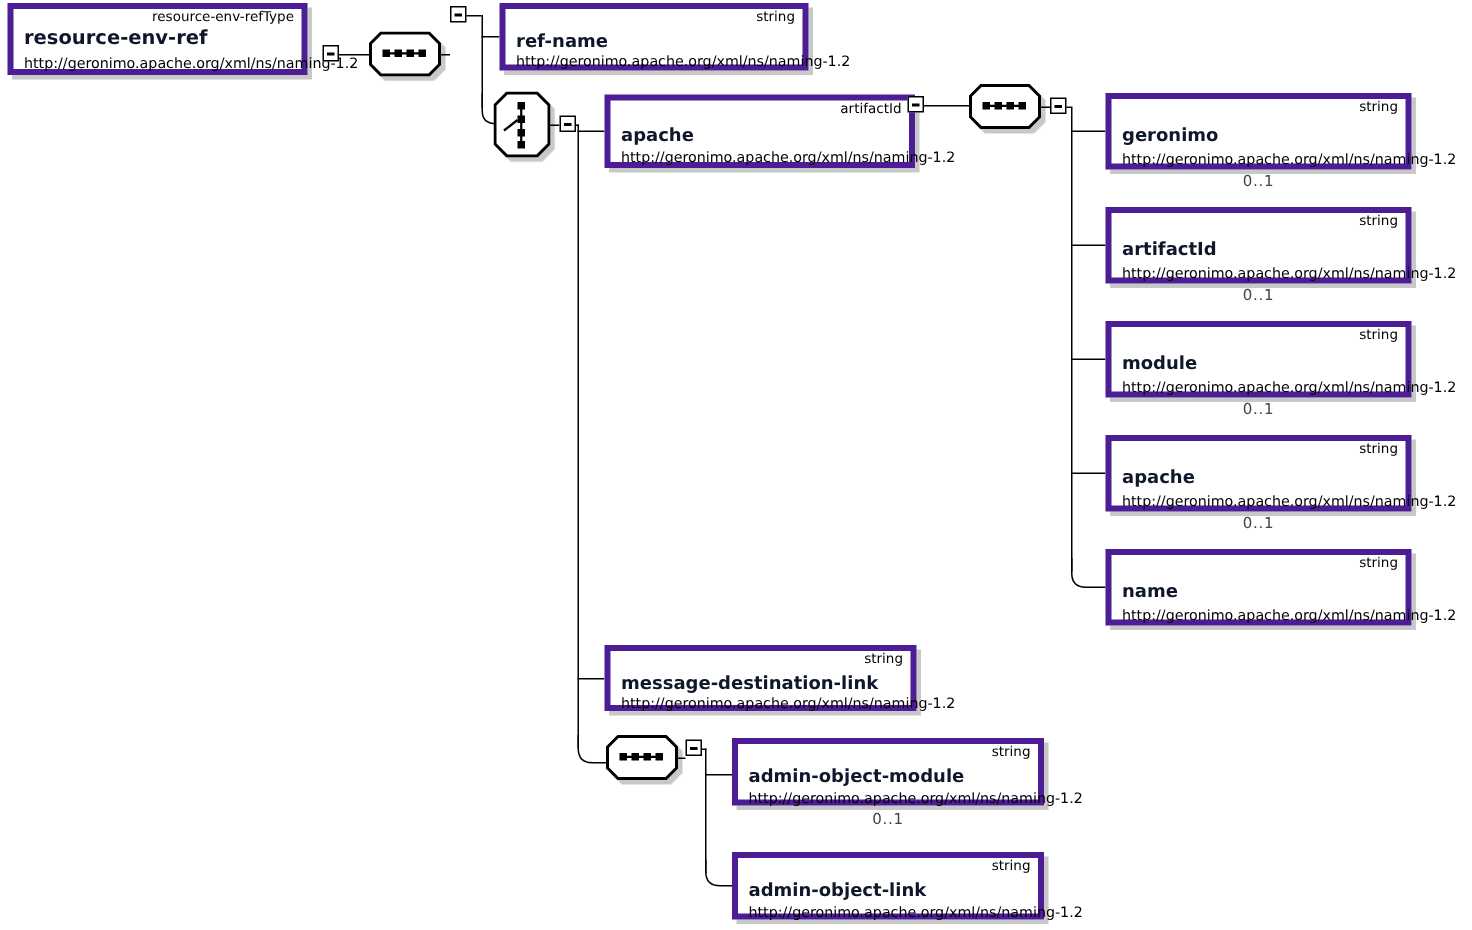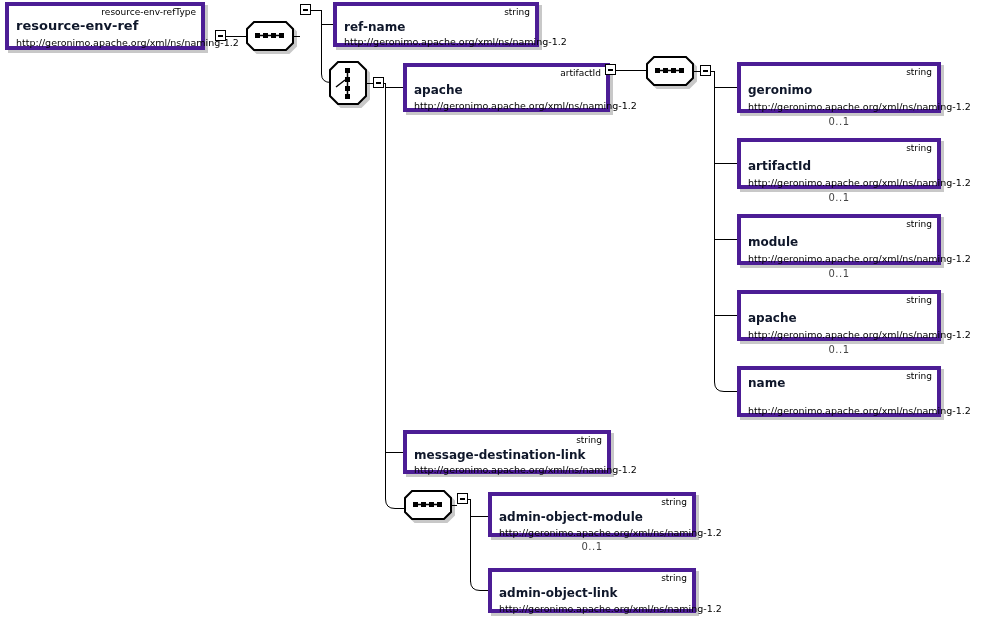--- a/index.html
+++ b/index.html
@@ -213,21 +213,21 @@
 
   <div class="node" style="left:737px;top:290px;width:204px;height:51px;">
     <div class="type">string</div>
     <div class="nm" style="top:17px;">apache</div>
     <div class="ns" style="top:35px;">http://geronimo.apache.org/xml/ns/naming-1.2</div>
   </div>
   <div class="card" style="left:737px;top:344px;width:204px;">0..1</div>
 
   <div class="node" style="left:737px;top:366px;width:204px;height:51px;">
     <div class="type">string</div>
-    <div class="nm" style="top:6px;">name</div>
+    <div class="nm" style="top:17px;">name</div>
     <div class="ns" style="top:35px;">http://geronimo.apache.org/xml/ns/naming-1.2</div>
   </div>
 
   <div class="node" style="left:403px;top:430px;width:208px;height:44px;">
     <div class="type">string</div>
     <div class="nm">message-destination-link</div>
     <div class="ns">http://geronimo.apache.org/xml/ns/naming-1.2</div>
   </div>
 
   <div class="comp" style="left:404px;top:490px;">

